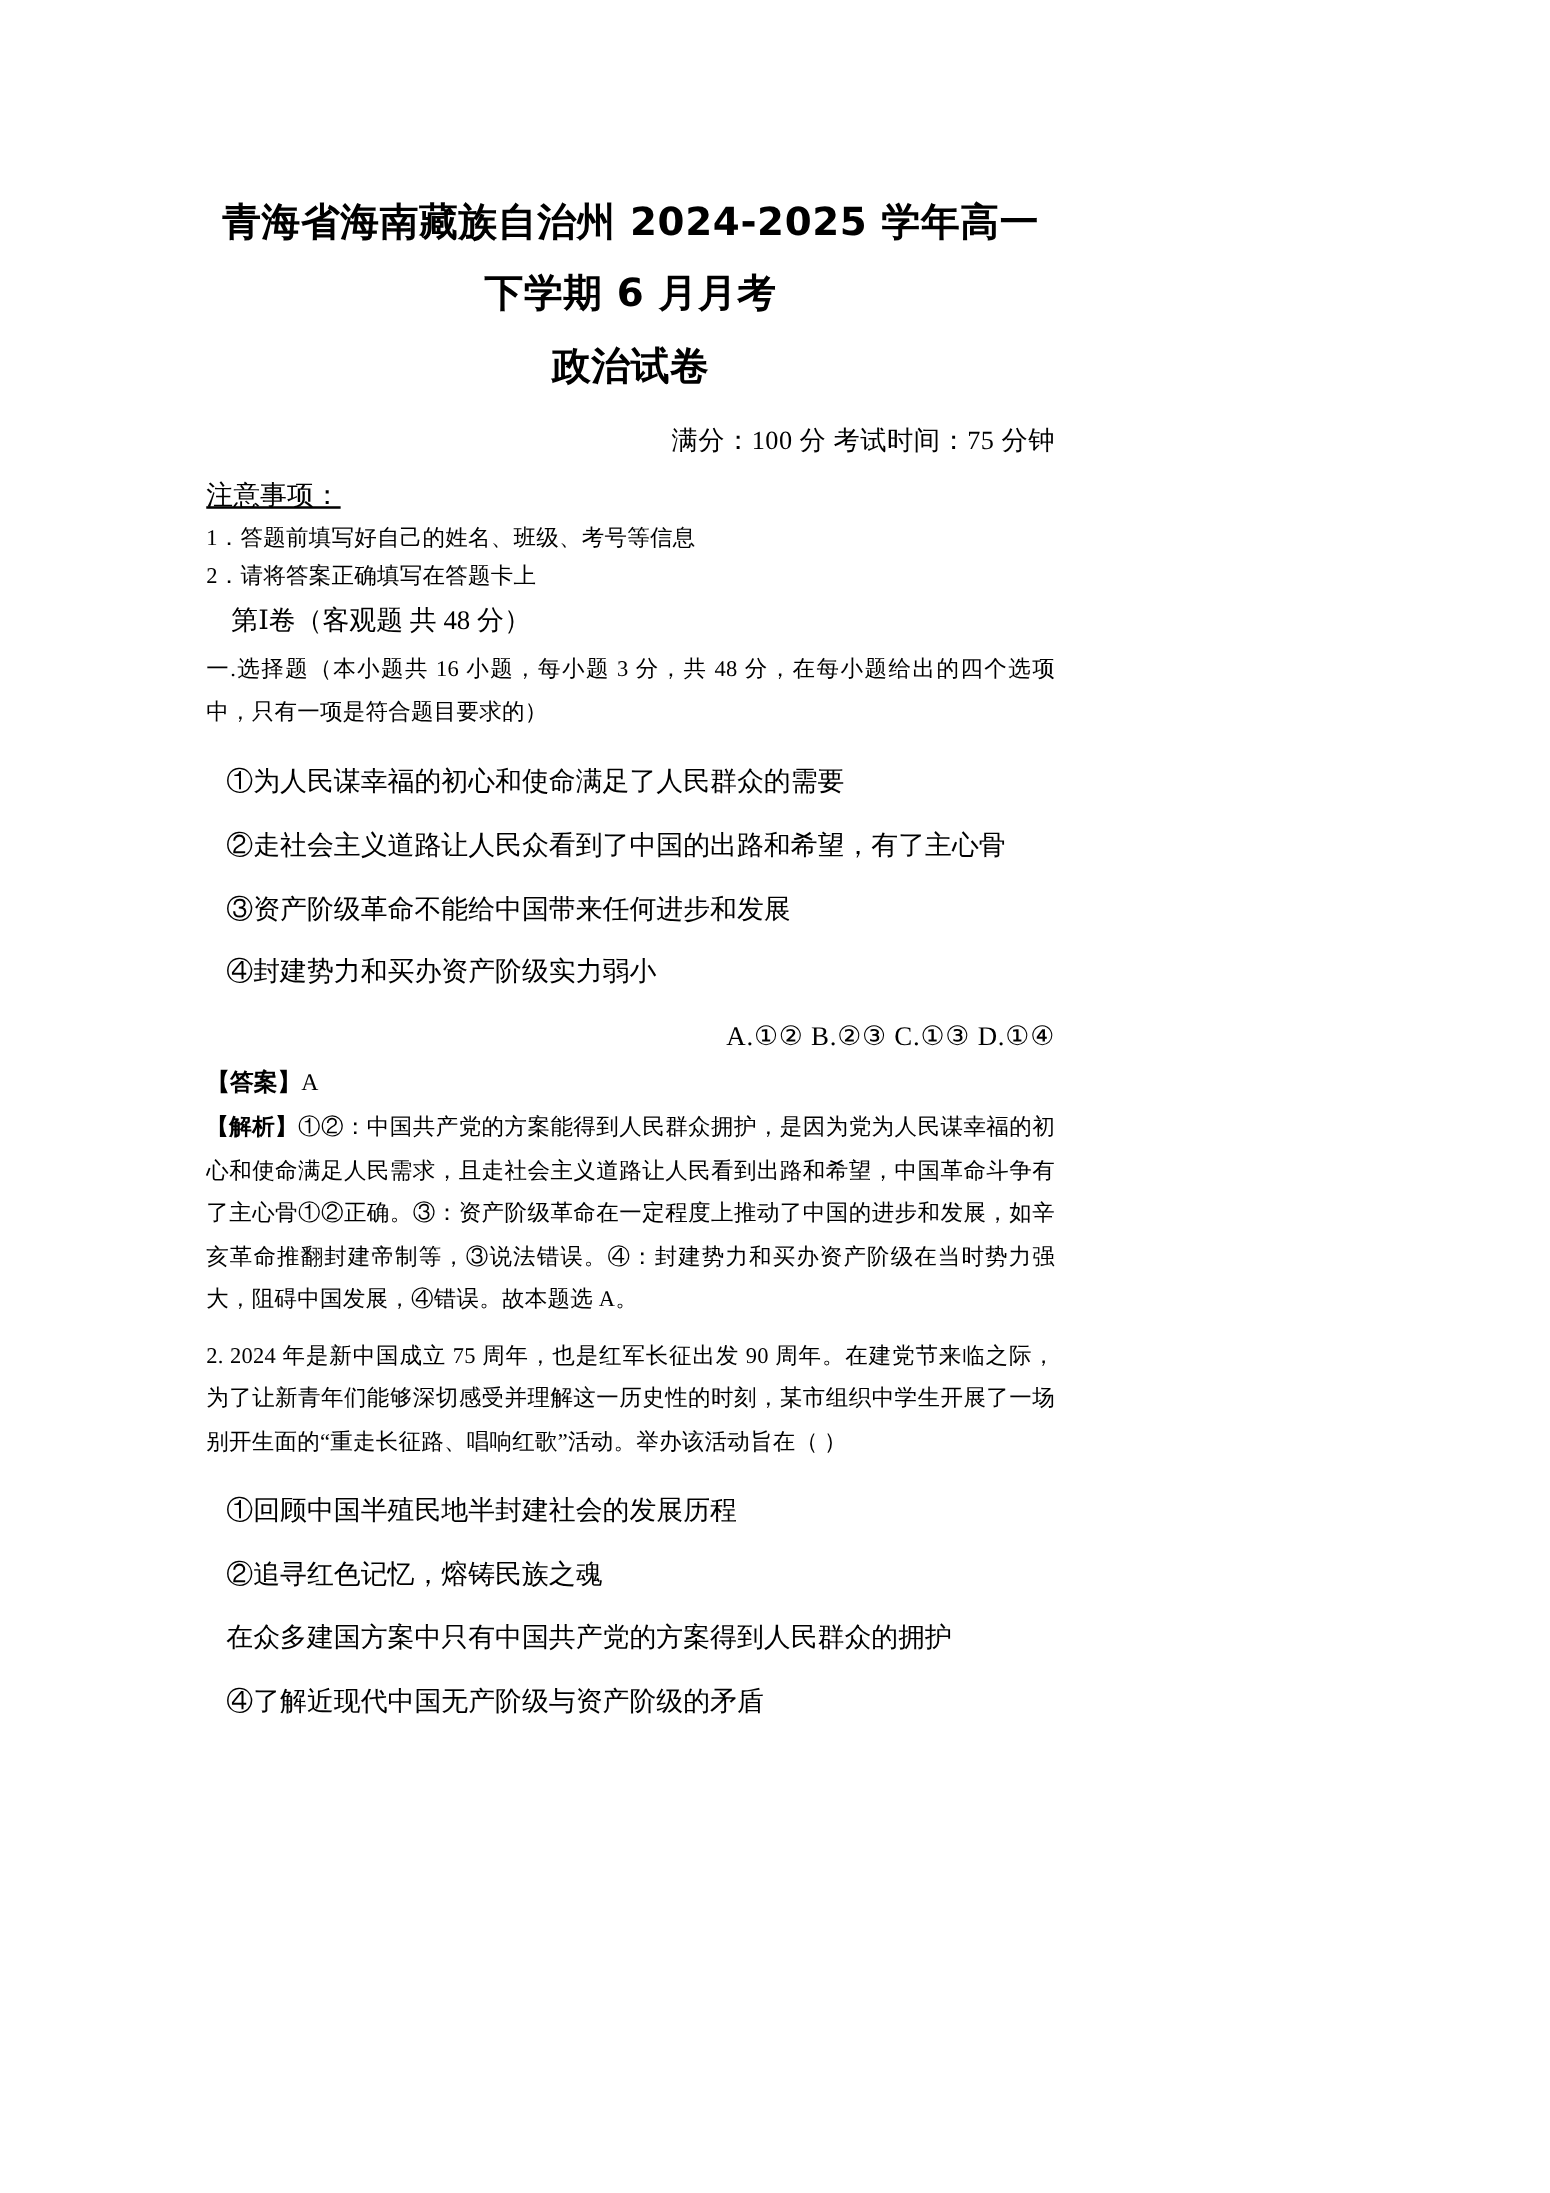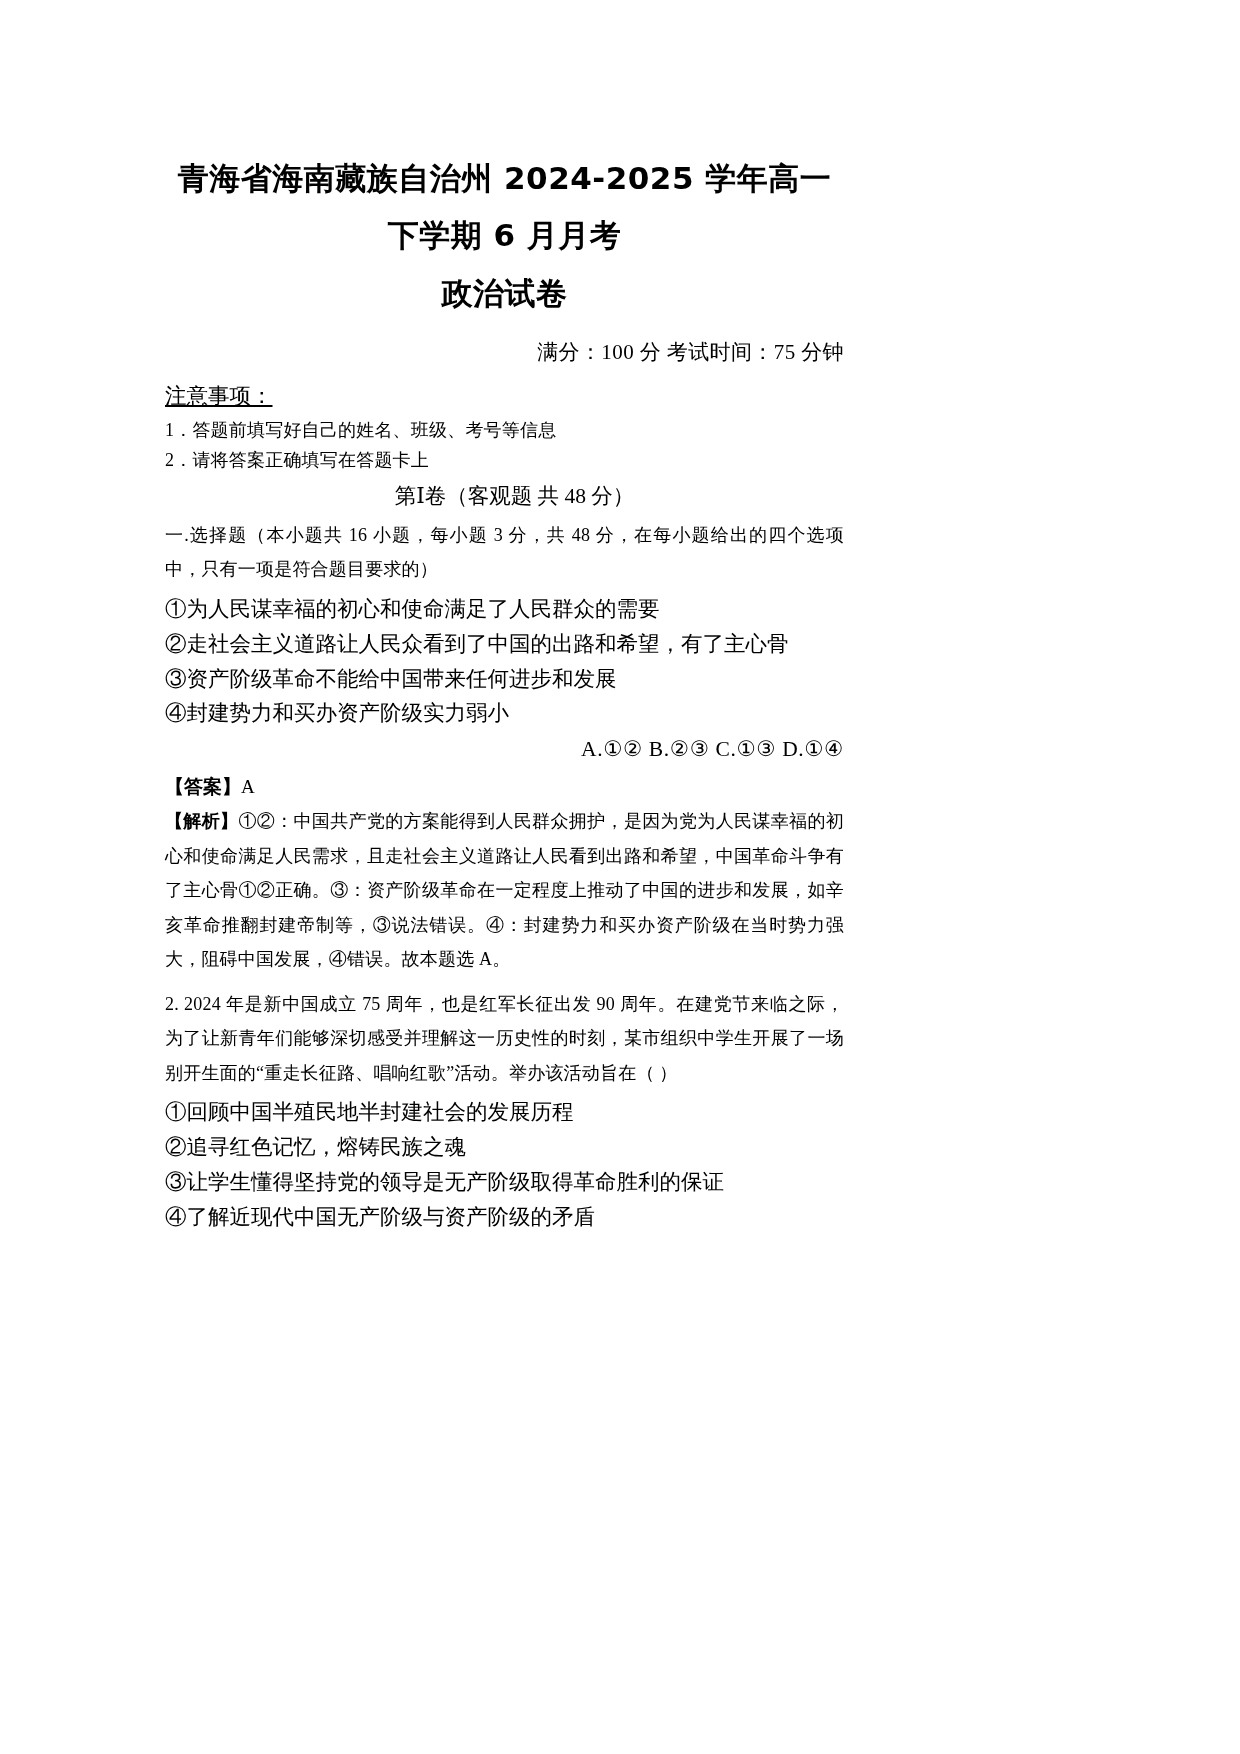--- a/index.html
+++ b/index.html
@@ -53,34 +53,34 @@
   }
   .notes-head {
     font-size: 21.5px;
     line-height: 1.9;
     margin: 6px 0 0 0;
     text-decoration: underline;
   }
   .section-head {
     font-size: 21.5px;
     line-height: 2.0;
-    text-align: center;
+    text-align: left;
     margin: 0;
     padding-left: 20px;
   }
   .block {
     margin: 0;
   }
   .qnum-line {
     text-indent: 0;
   }
   .opt-line {
     font-size: 21.5px;
     line-height: 1.62;
-    margin: 0;
+    margin: 16px;
   }
   .choices {
     font-size: 21.5px;
     line-height: 1.75;
     margin: 0;
     letter-spacing: 0.6px;
     text-align: right;
   }
   .answer-line {
     font-size: 19px;
@@ -124,17 +124,17 @@
     <div class="para"><span class="bk">【解析】</span><span>①②：中国共产党的方案能得到人民群众拥护，是因为党为人民谋幸福的初心和使命满足人民需求，且走社会主义道路让人民看到出路和希望，中国革命斗争有了主心骨①②正确。③：资产阶级革命在一定程度上推动了中国的进步和发展，如辛亥革命推翻封建帝制等，③说法错误。④：封建势力和买办资产阶级在当时势力强大，阻碍中国发展，④错误。故本题选 A。</span></div>
   </div>
 
   <div class="spacer-md"></div>
 
   <div class="block">
     <div class="para qnum-line">2. 2024 年是新中国成立 75 周年，也是红军长征出发 90 周年。在建党节来临之际，为了让新青年们能够深切感受并理解这一历史性的时刻，某市组织中学生开展了一场别开生面的“重走长征路、唱响红歌”活动。举办该活动旨在（   ）</div>
     <div class="spacer-sm"></div>
     <div class="opt-line">①回顾中国半殖民地半封建社会的发展历程</div>
     <div class="opt-line">②追寻红色记忆，熔铸民族之魂</div>
-    <div class="opt-line">③让学生懂得坚持党的领导是无产阶级取得革命胜利的保证</div>
+    <div class="opt-line">在众多建国方案中只有中国共产党的方案得到人民群众的拥护</div>
     <div class="opt-line">④了解近现代中国无产阶级与资产阶级的矛盾</div>
   </div>
 
 </div>
 
 </body></html>

